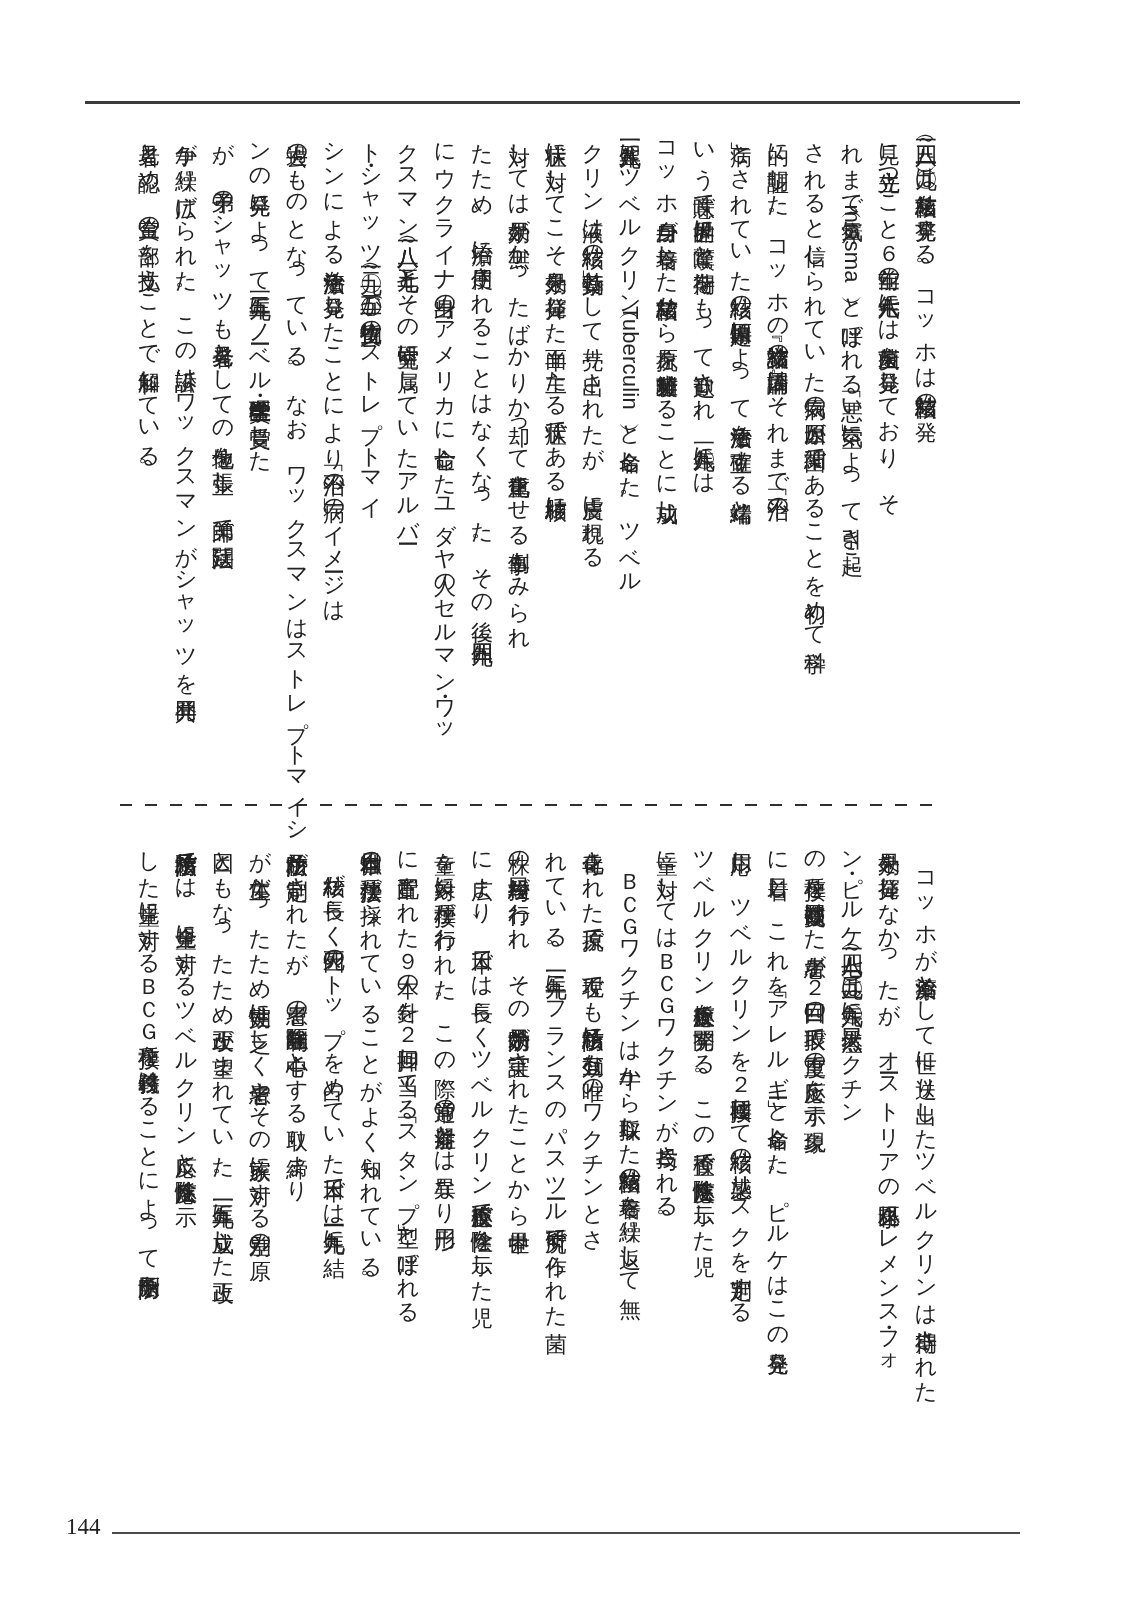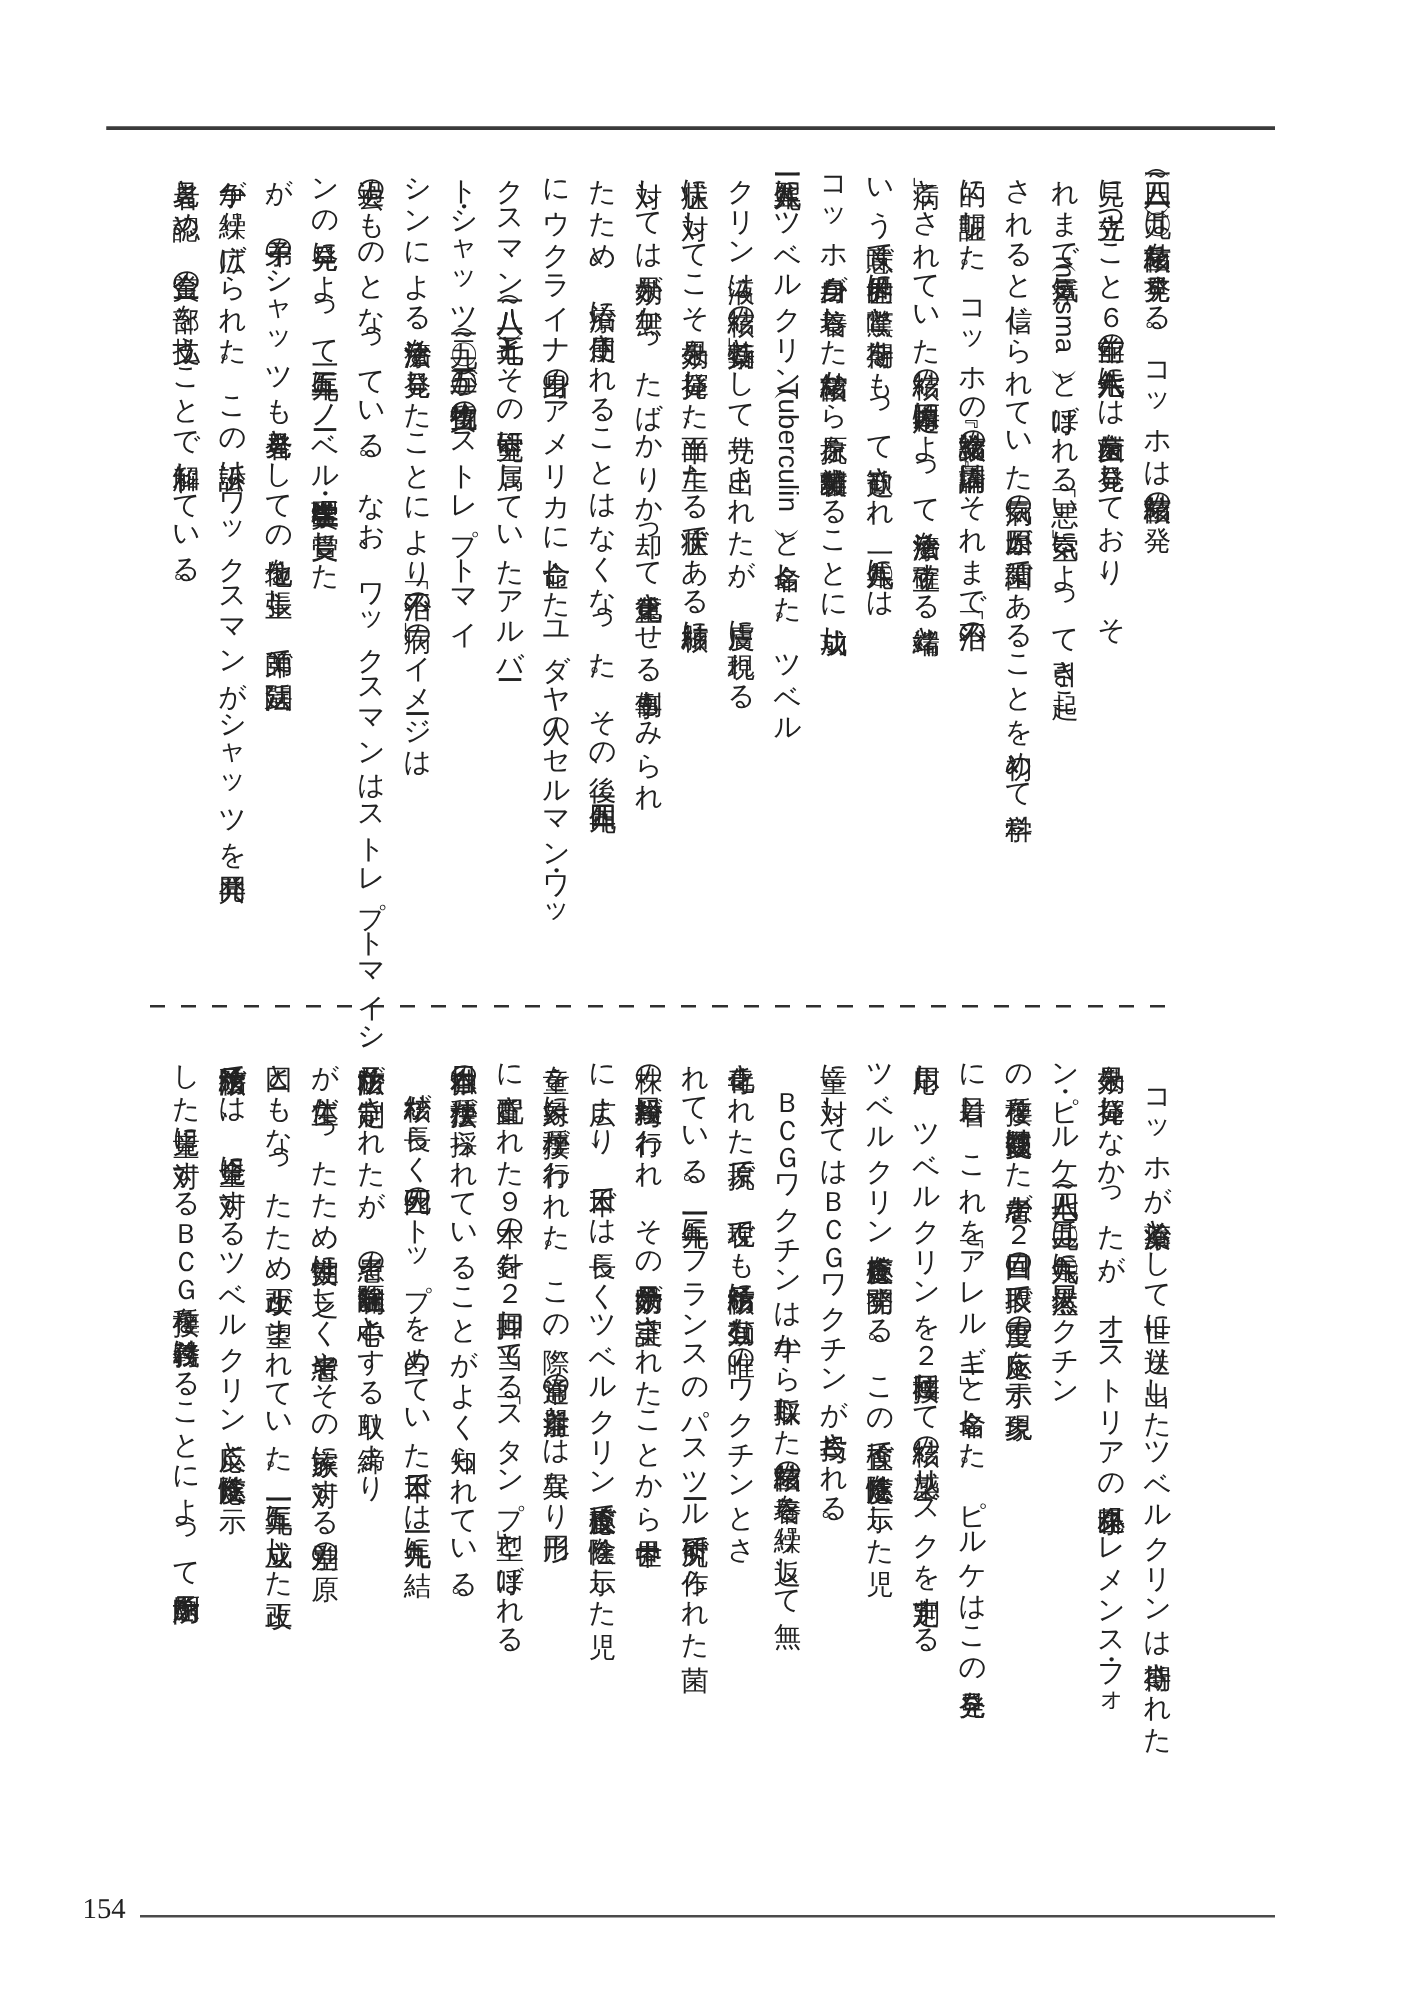--- a/index.html
+++ b/index.html
@@ -114,15 +114,15 @@
     <div class="vcol">　結核が長らく死因のトップを占めていた日本では一九一九年に結</div>
     <div class="vcol">核予防法が制定されたが、患者の強制隔離を中心とする取り締まり</div>
     <div class="vcol">が主体だったため実効性に乏しく患者やその家族に対する差別の原</div>
     <div class="vcol">因ともなったため改正が望まれていた。一九五一年に成立した改正</div>
     <div class="vcol">結核予防法では、全児童に対するツベルクリン反応と陰性反応を示</div>
     <div class="vcol">した児童に対するＢＣＧ接種を義務付けることによって予防原則を</div>
   </section>
 
   <div class="rule bottom-rule"></div>
 
-  <div class="page-number">154</div>
+  <div class="page-number">144</div>
 
 </div>
 
 </body></html>

